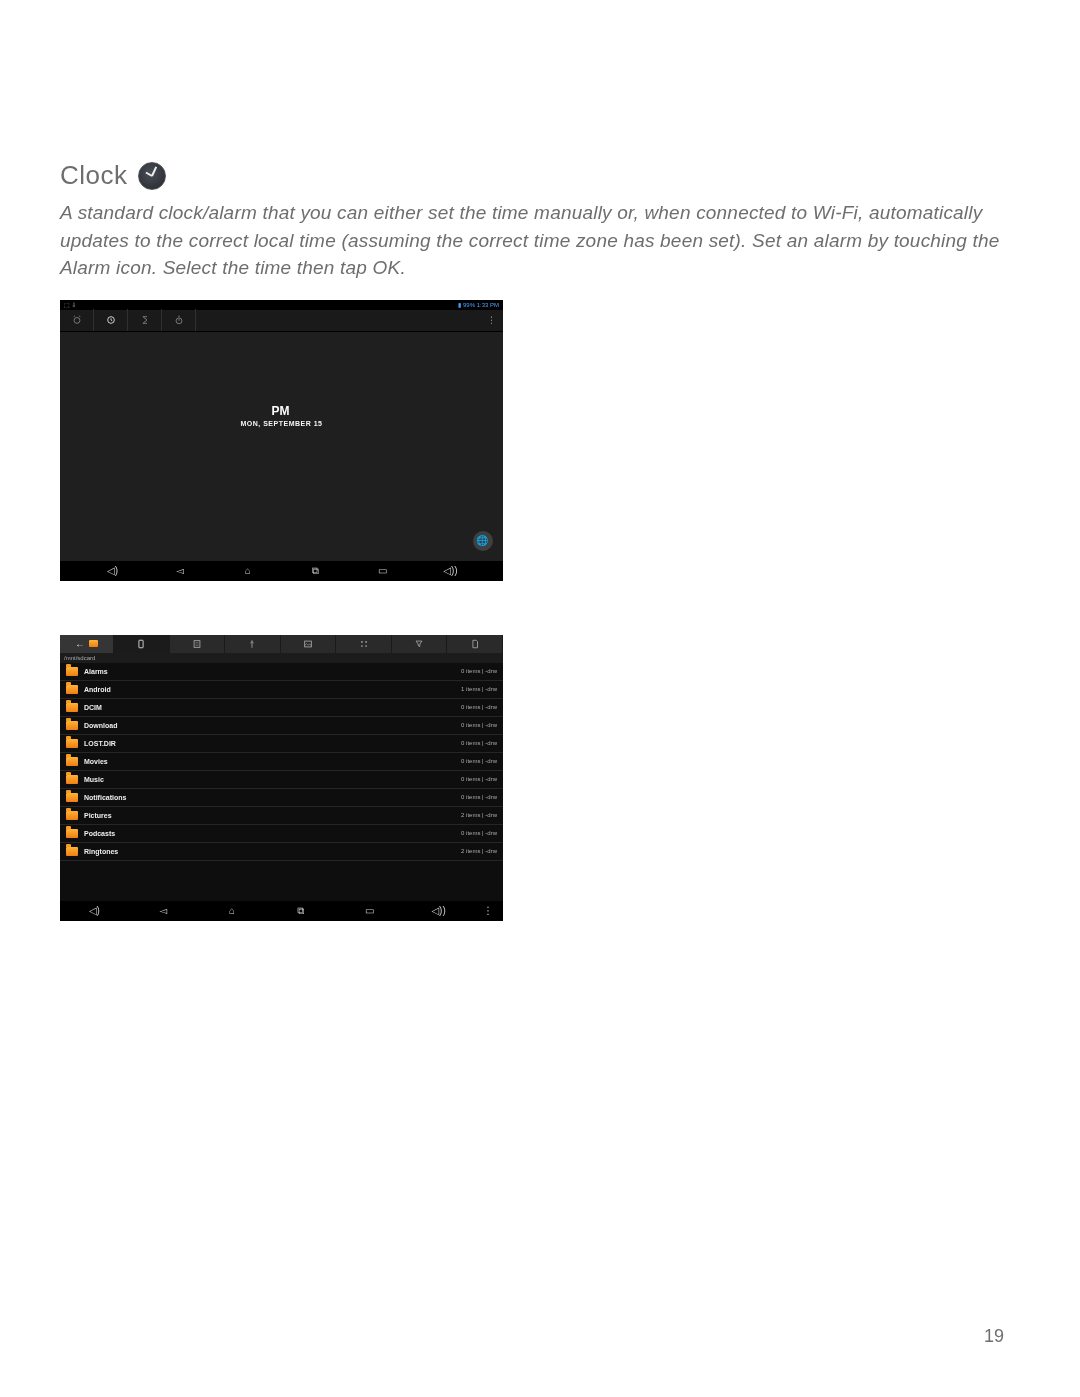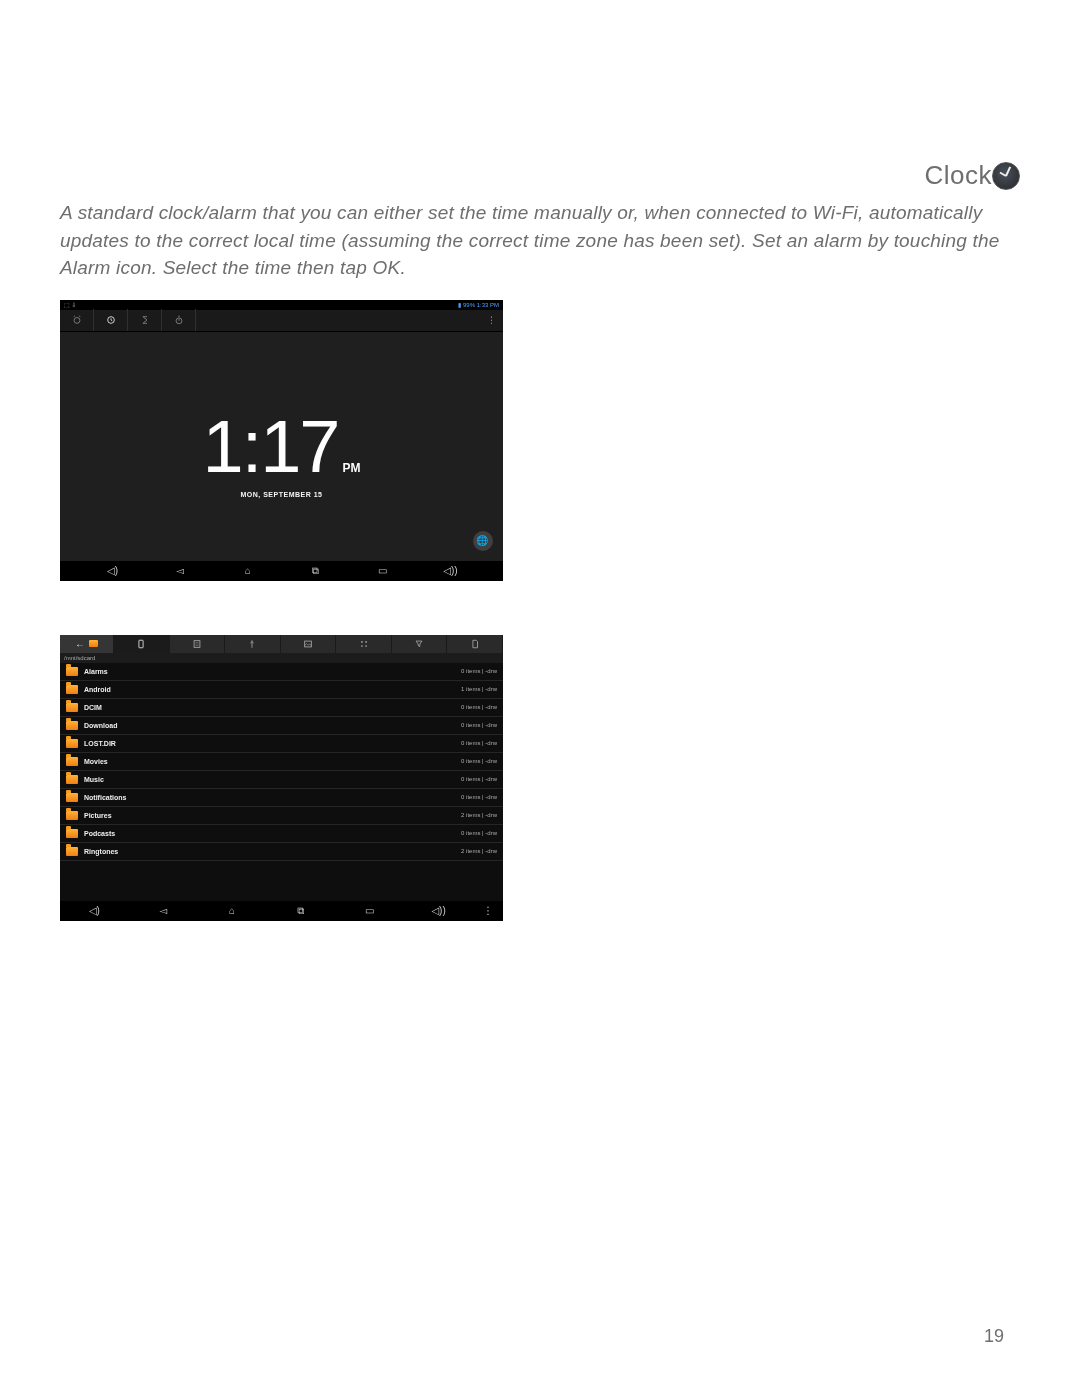--- a/index.html
+++ b/index.html
@@ -14,22 +14,22 @@
   .page {
     padding: 160px 60px 0 60px;
   }
   h2.section-title {
     font-size: 26px;
     font-weight: 400;
     color: #6e6e6e;
     letter-spacing: 0.5px;
     display: flex;
     align-items: center;
+    gap: 10px;
     margin-bottom: 8px;
-    justify-content: flex-end;
   }
   p.section-body {
     font-size: 19px;
     color: #6e6e6e;
     line-height: 1.45;
     letter-spacing: 0.2px;
     margin-bottom: 18px;
     font-style: italic;
   }
   .section { margin-bottom: 54px; }
@@ -285,21 +285,20 @@
         <div class="clock-tab">
           <svg class="ico" viewBox="0 0 24 24">
               <circle cx="12" cy="14" r="7" fill="none" stroke="currentColor" stroke-width="2"></circle>
               <path d="M12 14V9M10 3h4" stroke="currentColor" stroke-width="2"></path>
             </svg>
         </div>
         <div class="clock-overflow">⋮</div>
       </div>
       <div class="clock-body">
         <div class="clock-time">
-          <span class="clock-time-main">1:17</span>
           <span class="clock-ampm">PM</span>
         </div>
         <div class="clock-date">MON, SEPTEMBER 15</div>
         <div class="clock-fab">🌐</div>
       </div>
       <div class="sys-nav">
         <span class="nk">◁)</span>
         <span class="nk">◅</span>
         <span class="nk">⌂</span>
         <span class="nk">⧉</span>

